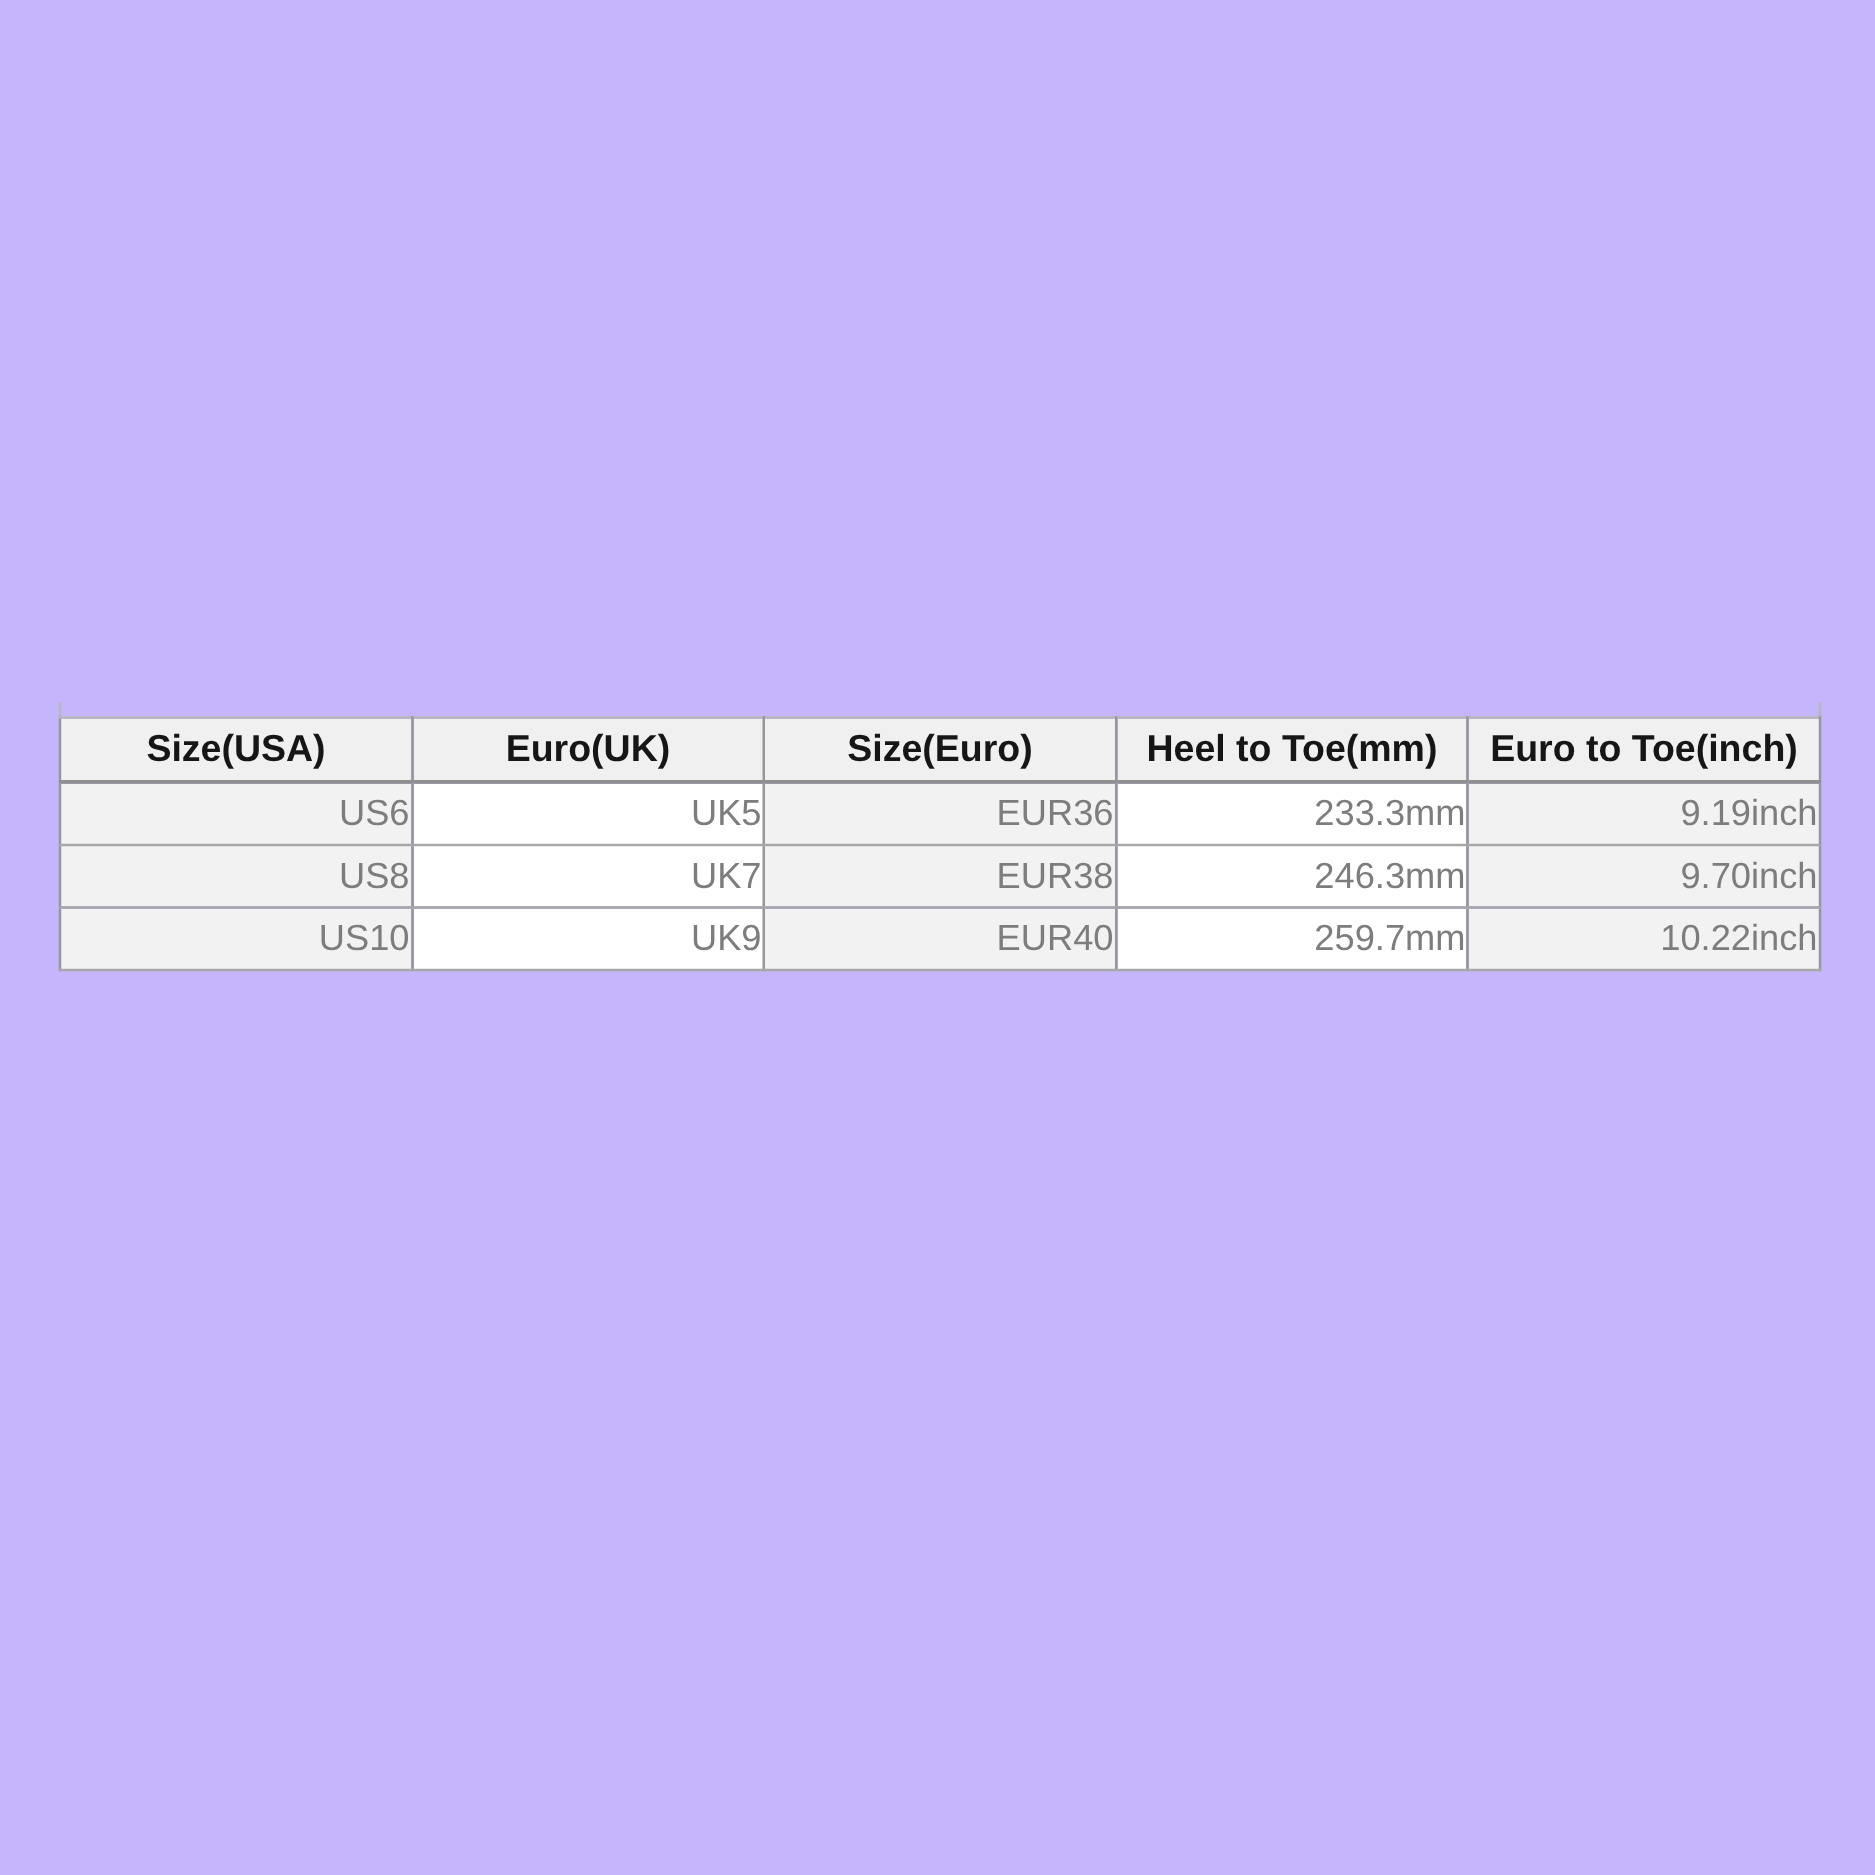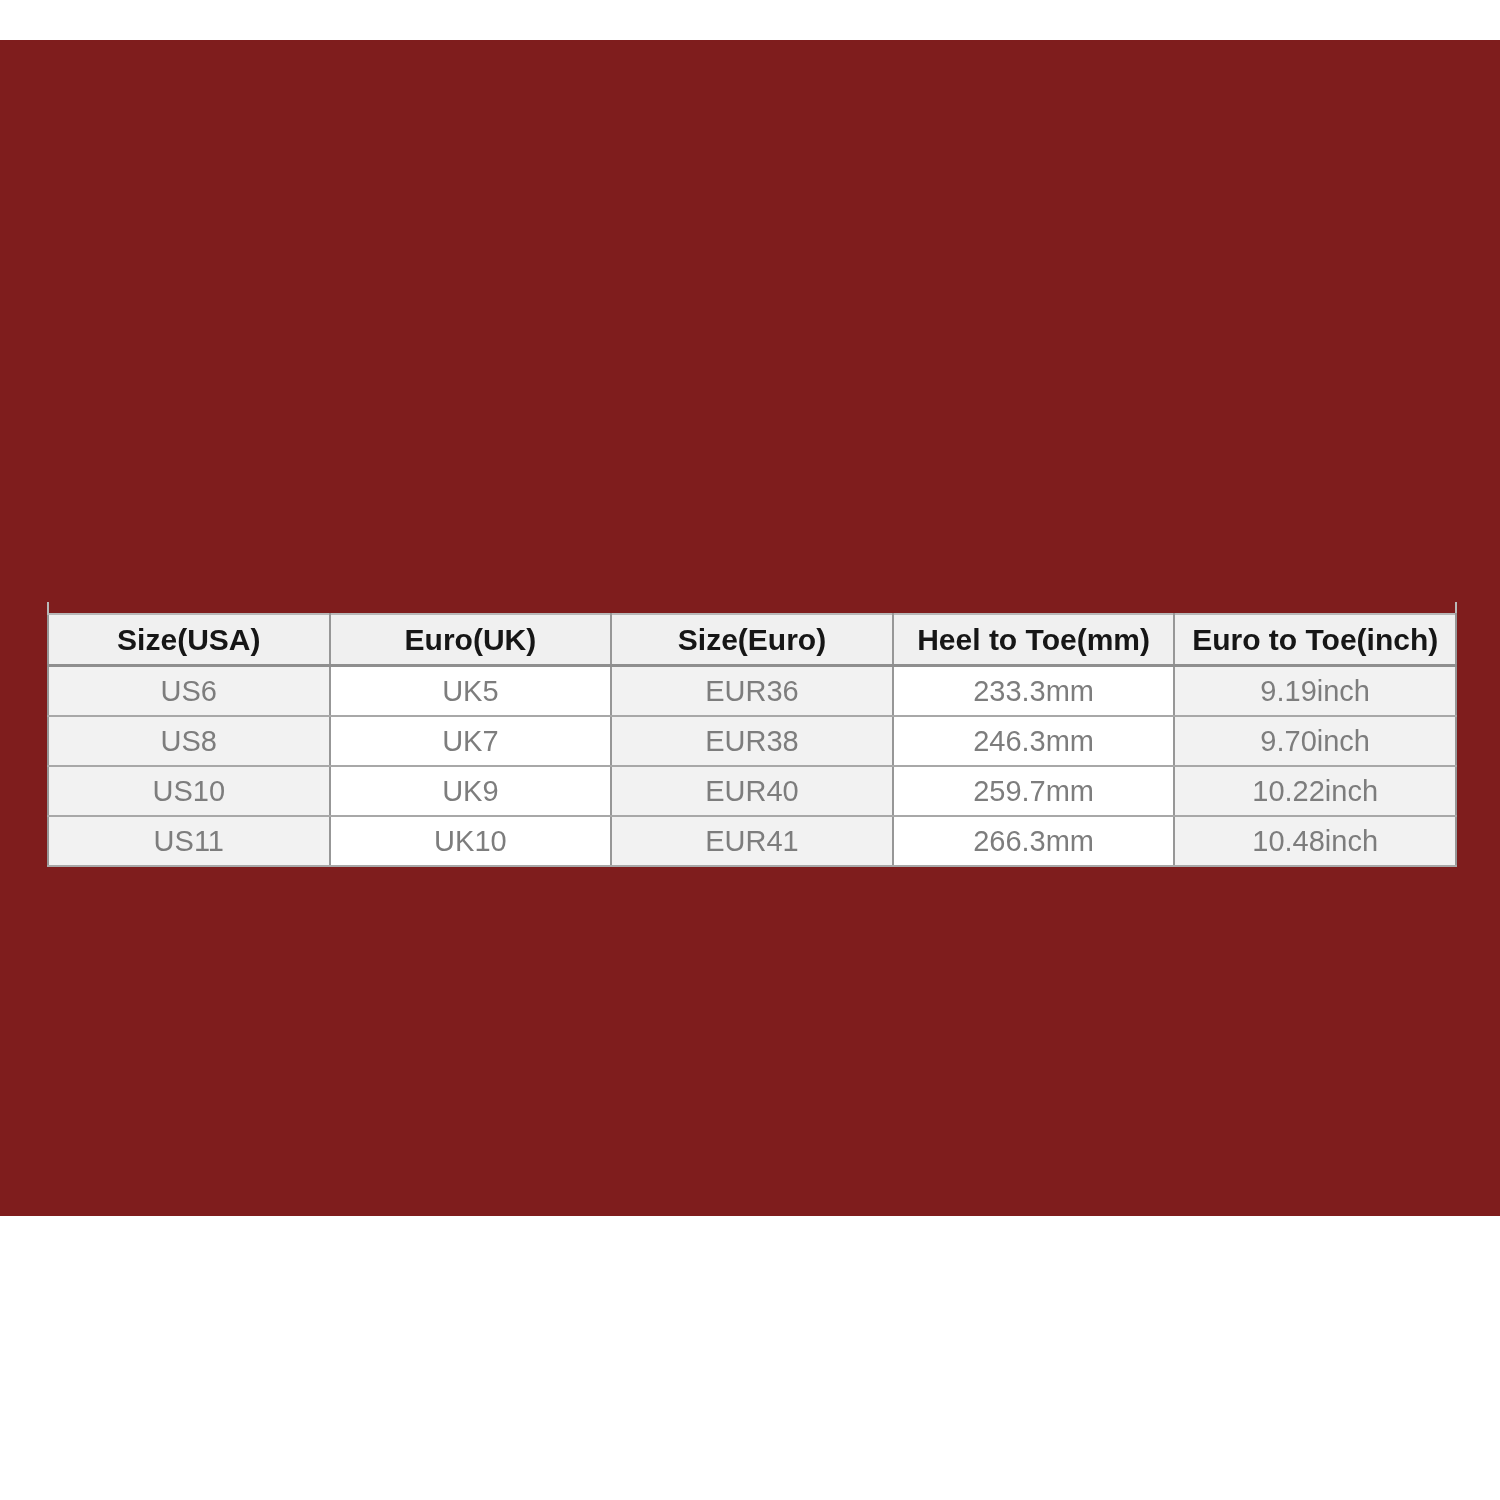--- a/index.html
+++ b/index.html
@@ -4,24 +4,23 @@
 <style>
   html, body {
     margin: 0;
     padding: 0;
     background: #ffffff;
     font-family: "Liberation Sans", sans-serif;
   }
   .stage {
     position: relative;
     width: 1500px;
-    height: 1176px;
-    background: #7f1d1d;
+    height: 1500px;
+    background: #c4b5fd;
     overflow: hidden;
-    margin-top: 40px;
   }
   .table-wrap {
     position: absolute;
     left: 47px;
     top: 573px;
     width: 1410px;
   }
   
   .tick {
     position: absolute;
@@ -56,20 +55,21 @@
     border-top: 2px solid var(--border-light, #b5b5b5);
     border-bottom: 3px solid var(--border-dark, #8f8f8f);
   }
   .size-chart td {
     height: 46px;
     font-size: 29px;
     color: var(--cell-text, #7d7d7d);
     background: var(--col-even-bg, #ffffff);
     border-top: 2px solid var(--border-h, #a8a8a8);
     border-bottom: 2px solid var(--border-h, #a8a8a8);
+    text-align: right;
   }
   .size-chart td:nth-child(odd) {
     background: var(--col-odd-bg, #f2f2f2);
   }
   .size-chart tbody tr:last-child td {
     border-bottom: 2px solid var(--border-h, #a8a8a8);
   }
 </style>
 </head>
 <body>
@@ -104,23 +104,16 @@
           <td>246.3mm</td>
           <td>9.70inch</td>
         </tr>
         <tr>
           <td>US10</td>
           <td>UK9</td>
           <td>EUR40</td>
           <td>259.7mm</td>
           <td>10.22inch</td>
         </tr>
-        <tr>
-          <td>US11</td>
-          <td>UK10</td>
-          <td>EUR41</td>
-          <td>266.3mm</td>
-          <td>10.48inch</td>
-        </tr>
       </tbody>
     </table>
   </div>
 </div>
 
 </body></html>

